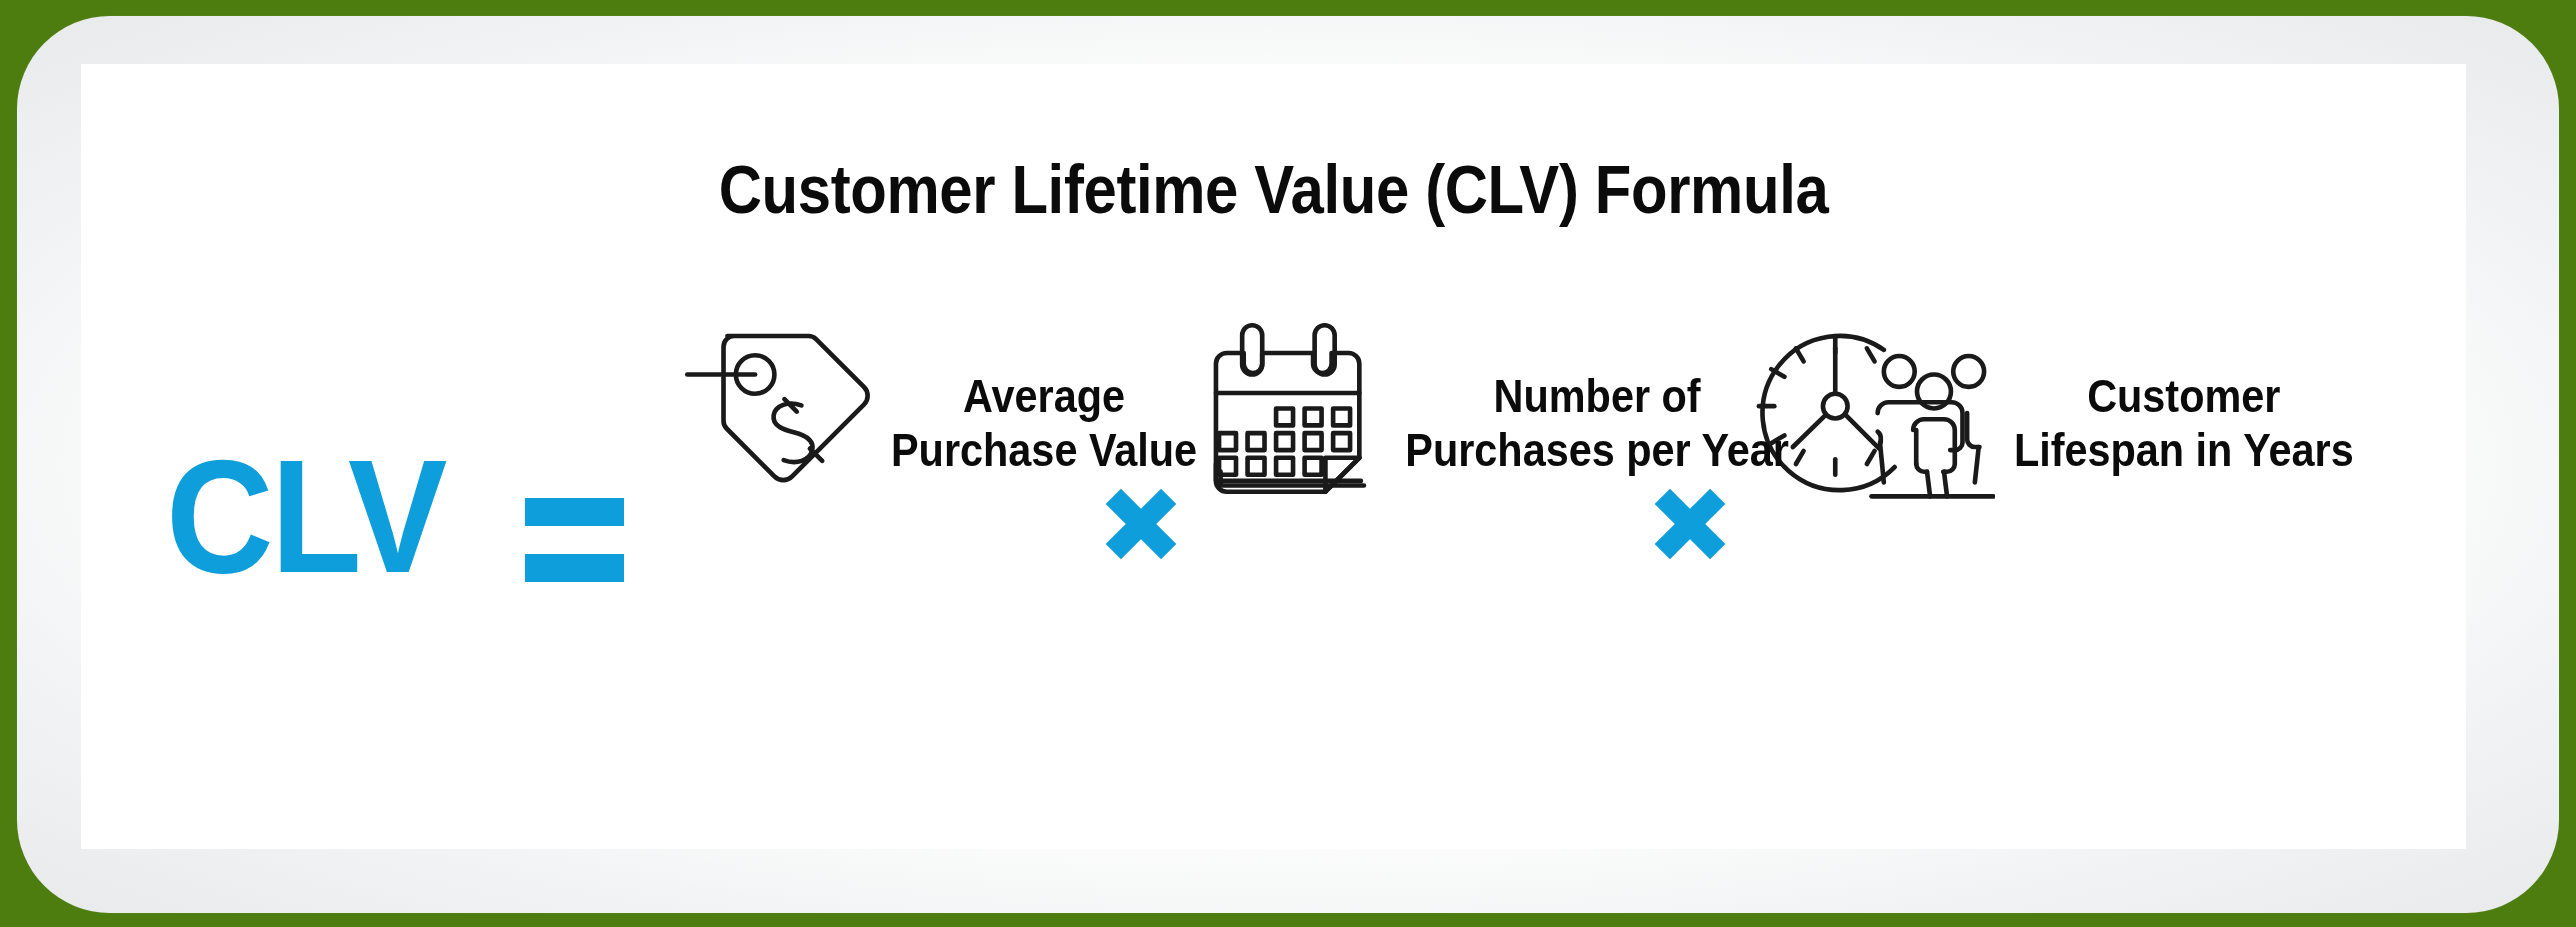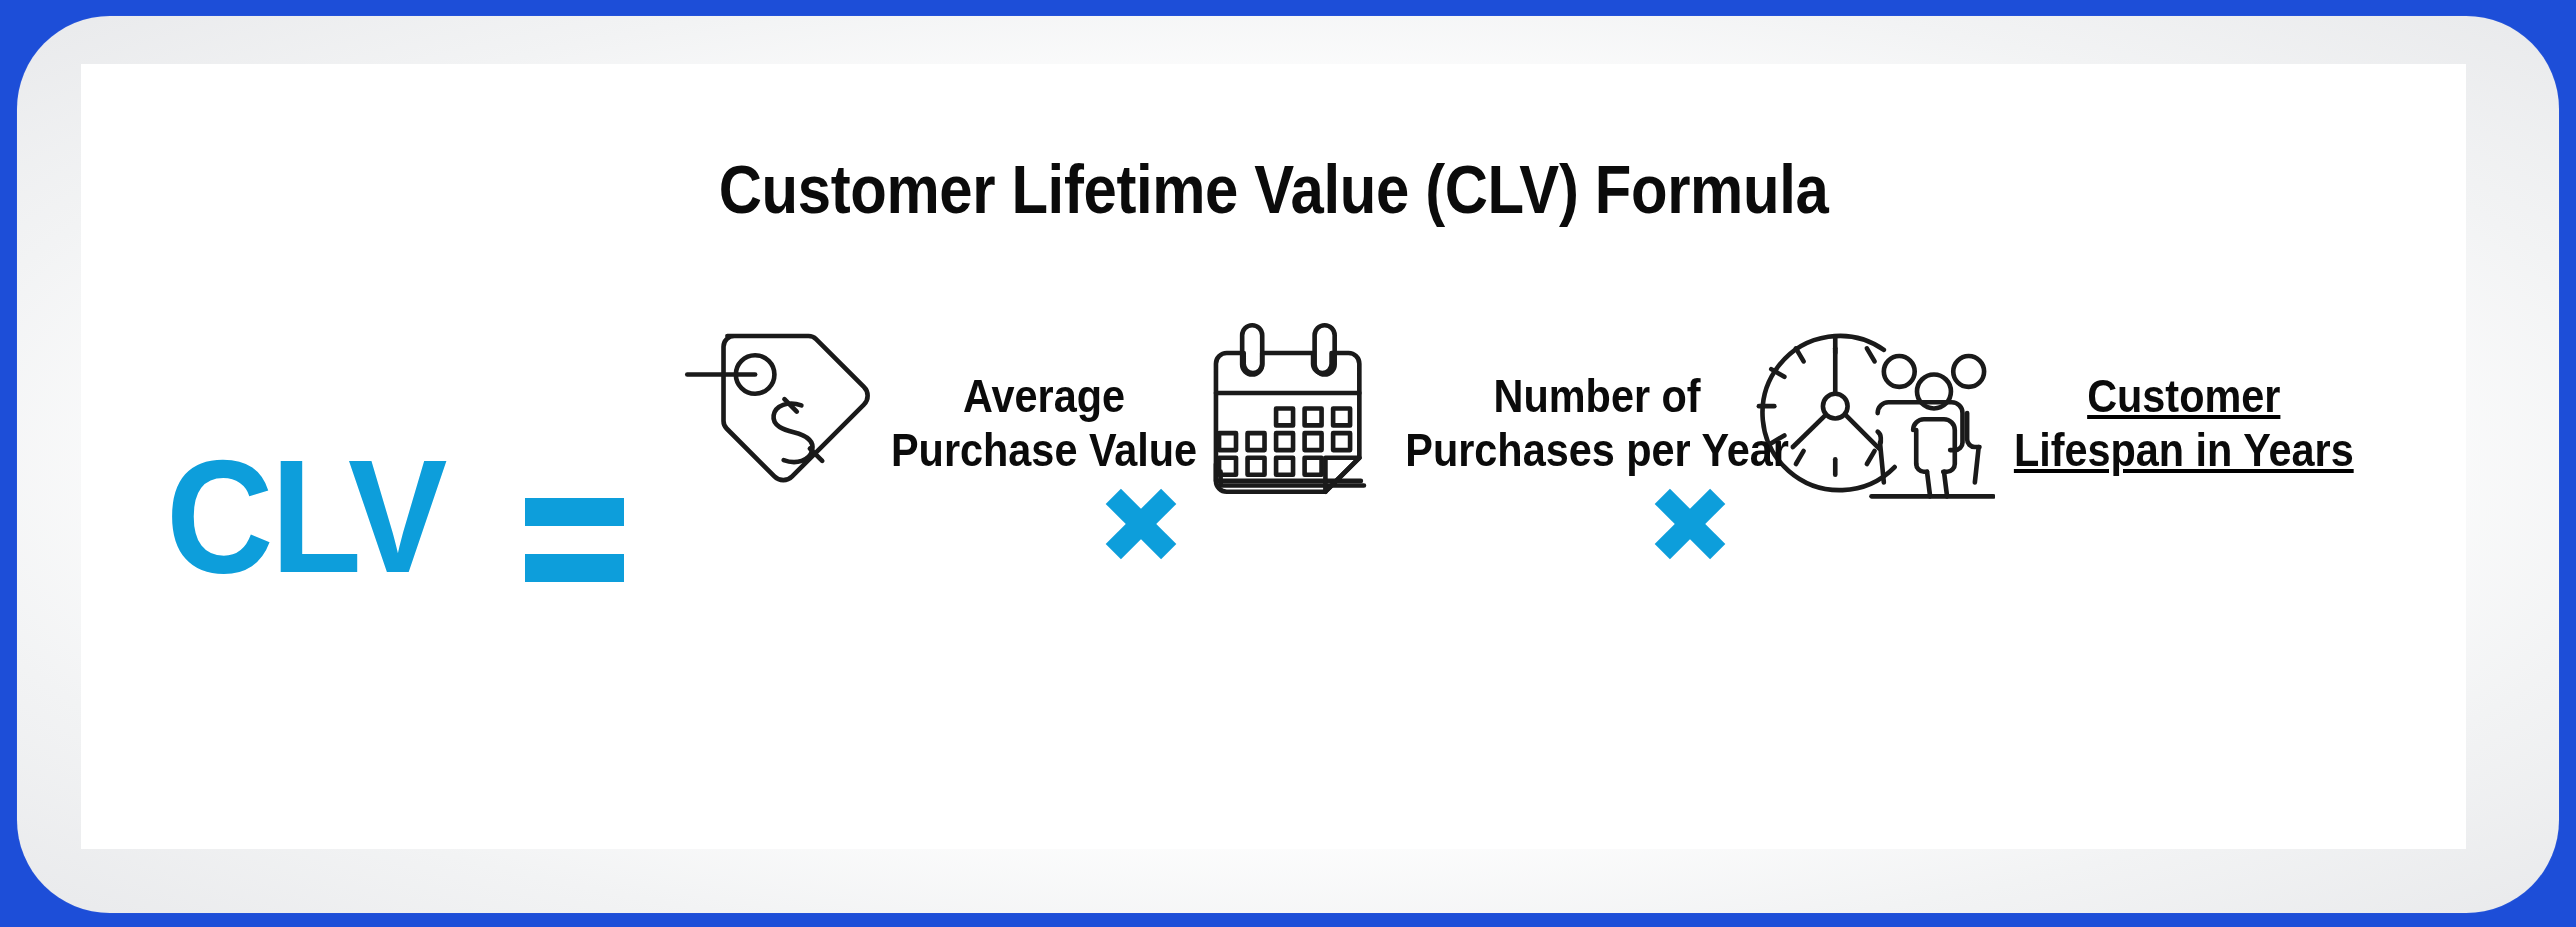--- a/index.html
+++ b/index.html
@@ -12,21 +12,21 @@
     height: 927px;
     overflow: hidden;
     font-family: "Liberation Sans", sans-serif;
   }
 
   
   .stage {
     position: relative;
     width: 2576px;
     height: 927px;
-    background: #1d4ed8;
+    background: #4d7c0f;
   }
 
   
   .glow-panel {
     position: absolute;
     left: 17px;
     top: 15.5px;
     width: 2542px;
     height: 897px;
     border-radius: 93px;
@@ -148,21 +148,21 @@
     font-family: "Liberation Sans Narrow", "Liberation Sans", sans-serif;
     transform: scaleX(0.9);
     transform-origin: center top;
     white-space: nowrap;
   }
   .term-label .l2 { display: block; }
 
   
   .term.t1 { width: 402px; margin-left: 57px; }
   .term.t2 { width: 433px; }
-  .term.t3 { width: 433px; text-decoration: underline; }
+  .term.t3 { width: 433px; }
 </style>
 </head>
 <body>
 
 <div class="stage">
   <div class="glow-panel"></div>
 
   <div class="card">
 
     <div class="title">Customer Lifetime Value (CLV) Formula</div>

